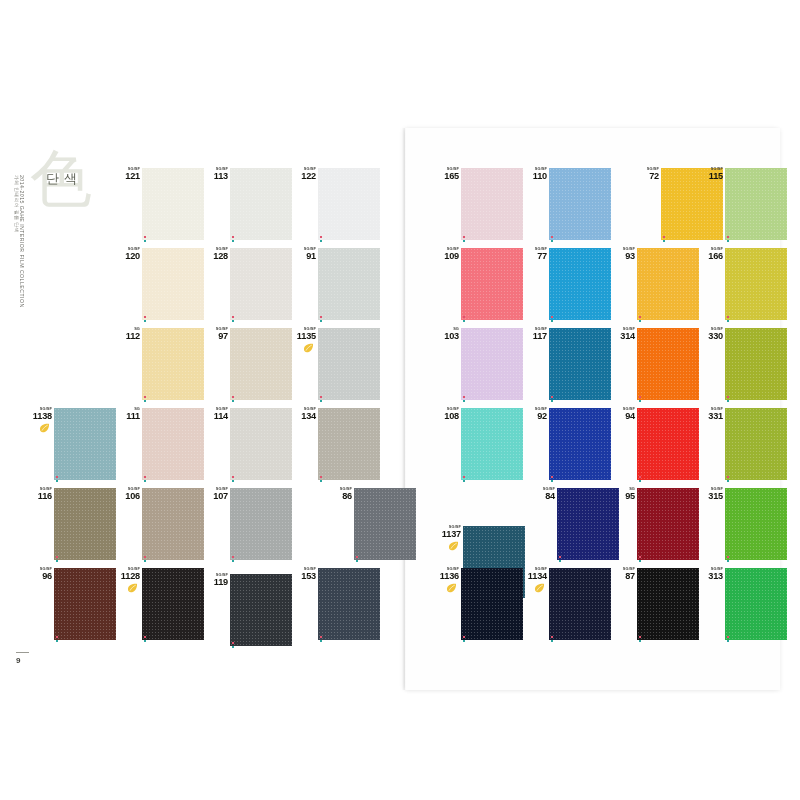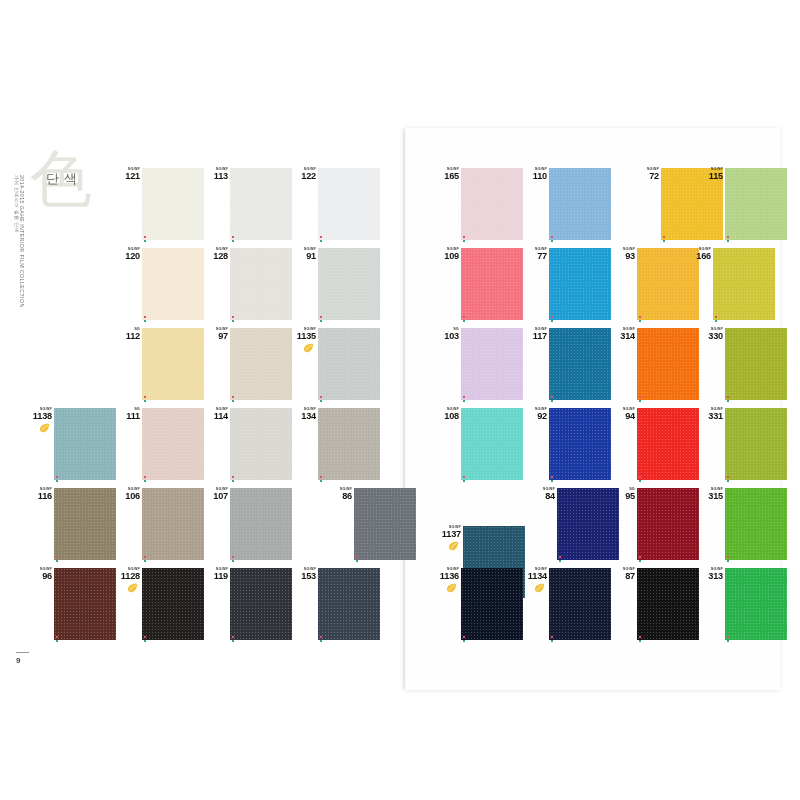--- a/index.html
+++ b/index.html
@@ -454,21 +454,21 @@
               <path d="M11 1 C6 0.6 1.4 2.6 1 6.4 C0.8 8.6 2.2 10.2 4.2 10.2 C8 10.2 11.2 6.2 11 1 Z" fill="#f0c33a"></path>
               <path d="M9.6 2.3 C7 3.6 4.7 5.6 3.2 8.4" stroke="#ffffff" stroke-width="0.8" fill="none" opacity="0.85"></path>
             </svg>
           </div>
           <div class="chip" style="background-color: rgb(35, 31, 31);"></div>
           <div class="dots">
             <div class="dot d1"></div>
             <div class="dot d2"></div>
           </div>
         </div>
-        <div class="cell" style="left: 176px;">
+        <div class="cell" style="left: 176px; margin-top: 6px;">
           <div class="meta">
             <span class="code">SG/SF</span>
             <span class="num">119</span>
           </div>
           <div class="chip" style="background-color: rgb(47, 51, 56);"></div>
           <div class="dots">
             <div class="dot d1"></div>
             <div class="dot d2"></div>
           </div>
         </div>
@@ -559,21 +559,21 @@
           <div class="meta">
             <span class="code">SG/SF</span>
             <span class="num">93</span>
           </div>
           <div class="chip" style="background-color: rgb(242, 183, 51);"></div>
           <div class="dots">
             <div class="dot d1"></div>
             <div class="dot d2"></div>
           </div>
         </div>
-        <div class="cell" style="left: 252px;">
+        <div class="cell" style="left: 264px;">
           <div class="meta">
             <span class="code">SG/SF</span>
             <span class="num">166</span>
           </div>
           <div class="chip" style="background-color: rgb(208, 198, 58);"></div>
           <div class="dots">
             <div class="dot d1"></div>
             <div class="dot d2"></div>
           </div>
         </div>

